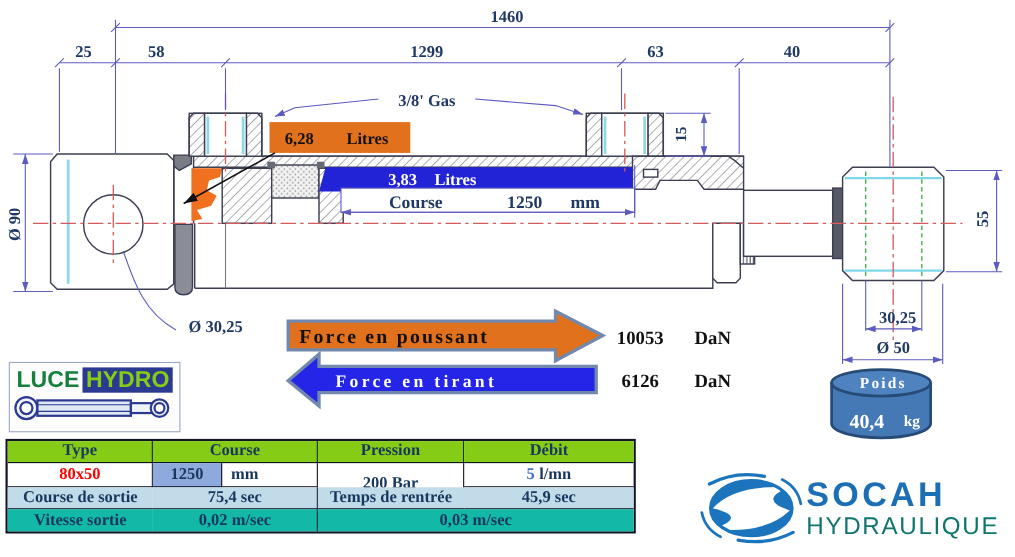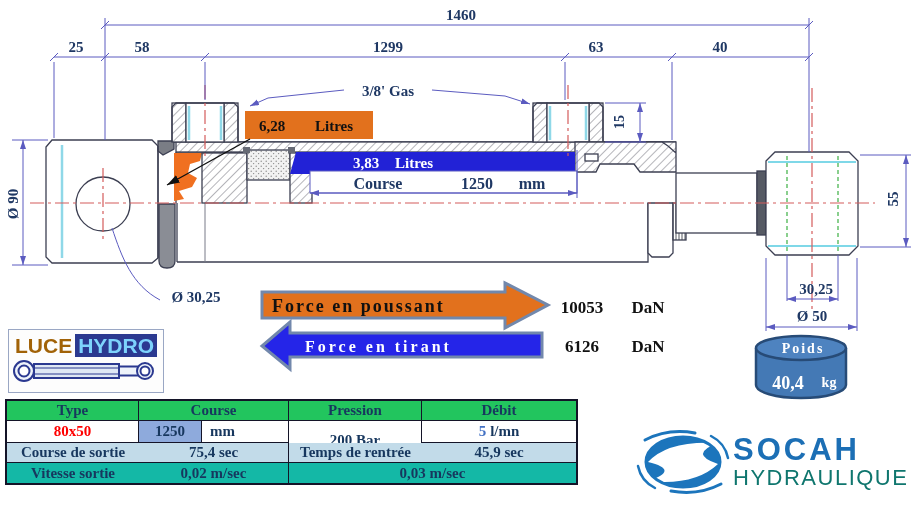--- a/index.html
+++ b/index.html
@@ -7,31 +7,31 @@
          font-family:"Liberation Serif", serif;}
   svg text{font-family:"Liberation Serif", serif;}
   .dim-label{font-size:15px;font-weight:bold;fill:#1F3864;}
   .dim-label-sm{font-size:14px;font-weight:bold;fill:#1F3864;}
   
   #luce-box{position:absolute;left:8px;top:329px;width:156px;height:64px;background:#fdfdfd;
             border:1px solid #9aa7c4;box-sizing:border-box;padding-top:4px;}
   #luce-words{display:flex;justify-content:center;align-items:center;gap:3px;
               font-family:"Liberation Sans", sans-serif;font-weight:bold;font-size:21px;
               font-stretch:condensed;letter-spacing:0px;line-height:1;}
-  #luce-words .w1{color:#a16207;}
-  #luce-words .w2{color:#7dd3fc;background:#2B3990;padding:1px 3px;}
+  #luce-words .w1{color:#15803d;}
+  #luce-words .w2{color:#84cc16;background:#2B3990;padding:1px 3px;}
   
   #spec-table{position:absolute;left:5px;top:399px;width:573px;border:2px solid #141428;
               box-sizing:border-box;font-weight:bold;font-size:15px;color:#17375E;}
   .trow{display:flex;}
   .tcell{box-sizing:border-box;border-right:1.5px solid #141428;border-bottom:1.5px solid #141428;
          display:flex;align-items:center;justify-content:center;height:20px;}
   .tcell.noborder-r{border-right:none;}
   .trow:last-child .tcell{border-bottom:none;}
-  .hdr{background:#22c55e;}
+  .hdr{background:#84cc16;}
   .rowlight{background:#C2DBE9;}
   .rowlighter{background:#14b8a6;}
   .redtxt{color:#FF0000;}
   .bluecell{background:#8EAADC;}
   .flow5{color:#4472C4;margin-right:4px;}
   
   #socah{position:absolute;left:633px;top:424px;width:290px;height:75px;display:flex;align-items:center;}
   #socah-text{display:flex;flex-direction:column;margin-left:0;font-family:"Liberation Sans", sans-serif;}
   #socah-name{font-size:31px;font-weight:bold;color:#1C6FB5;letter-spacing:3px;line-height:1;}
   #socah-tag{font-size:22px;color:#0f766e;letter-spacing:1.5px;line-height:1;margin-top:2px;text-align:center;}

